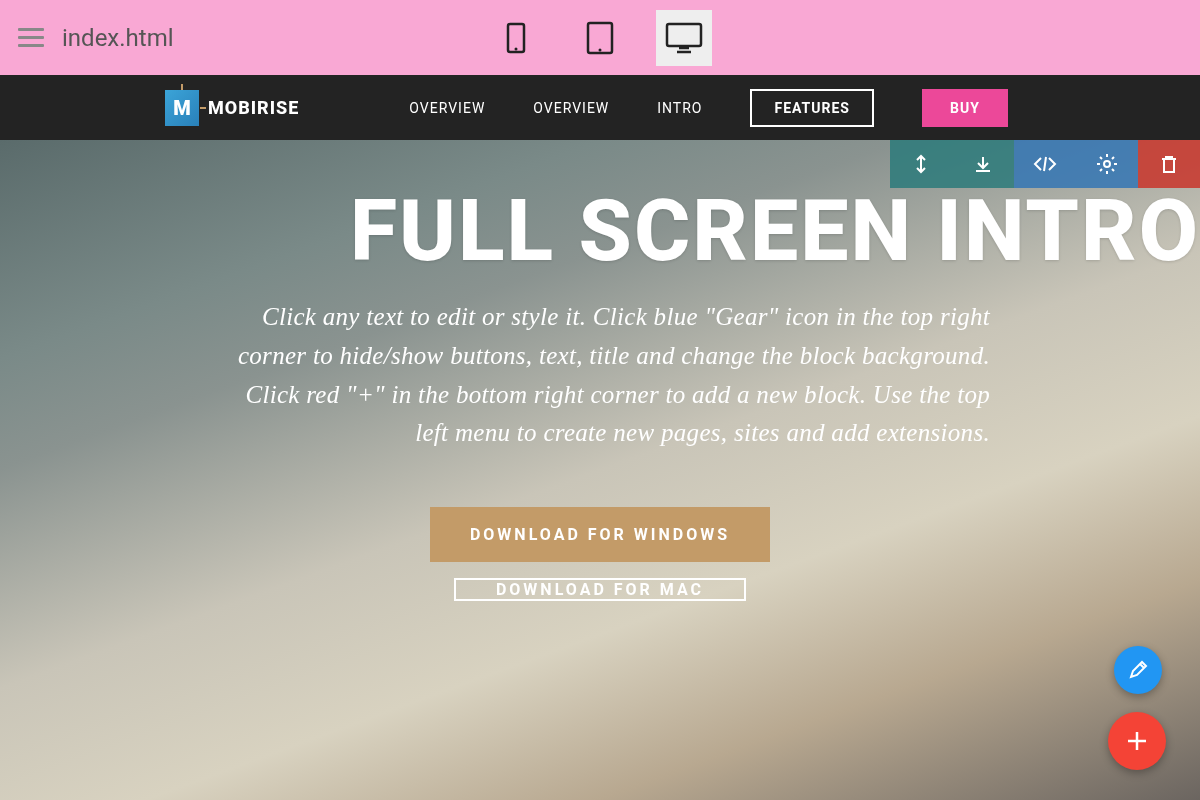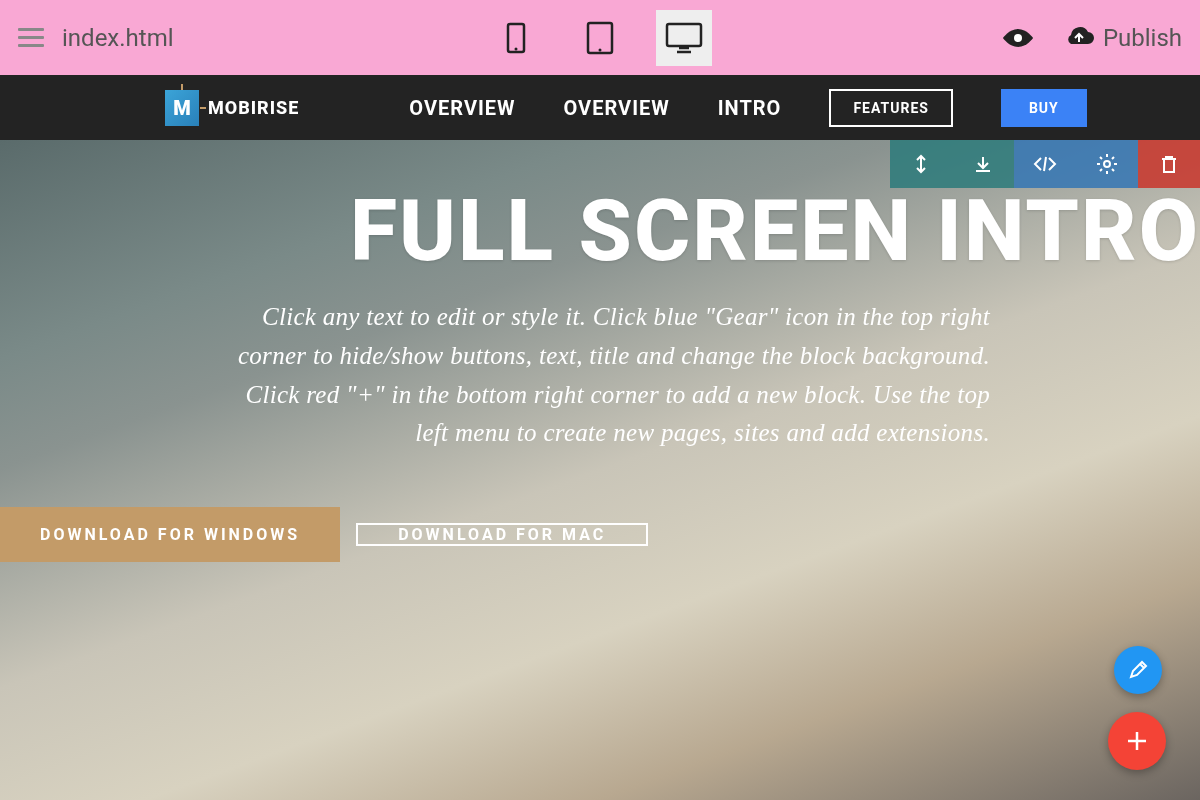--- a/index.html
+++ b/index.html
@@ -17,29 +17,29 @@
 .preview-btn, .publish-btn { cursor: pointer; display: flex; align-items: center; gap: 8px; }
 .publish-text { font-size: 24px; color: #555; }
 
 
 .site-nav { height: 65px; background: #232323; display: flex; align-items: center; padding: 0 0 0 160px; position: relative; }
 .brand { display: flex; align-items: center; gap: 4px; }
 .brand-logo { width: 34px; height: 36px; background: linear-gradient(135deg, #3ba4d8, #2980b9); position: relative; display: flex; align-items: center; justify-content: center; }
 .brand-logo::before { content: "M"; color: #fff; font-weight: 900; font-size: 20px; }
 .brand-text { color: #fff; font-weight: 800; letter-spacing: 1px; font-size: 18px; }
 .nav-items { display: flex; gap: 48px; margin-left: 110px; align-items: center; }
-.nav-link { color: #fff; font-weight: 700; font-size: 20px; letter-spacing: 1px; cursor: pointer; }
+.nav-link { color: #fff; font-weight: 400; font-size: 14px; letter-spacing: 1px; cursor: pointer; }
 .nav-btn-download { border: 2px solid #fff; color: #fff; padding: 9px 22px; font-weight: 700; font-size: 14px; letter-spacing: 1px; cursor: pointer; }
-.nav-btn-buy { background: #3b82f6; color: #fff; padding: 11px 28px; font-weight: 700; font-size: 14px; letter-spacing: 1px; cursor: pointer; }
+.nav-btn-buy { background: #ec4899; color: #fff; padding: 11px 28px; font-weight: 700; font-size: 14px; letter-spacing: 1px; cursor: pointer; }
 
 
 .hero { height: calc(800px - 75px - 65px); background: linear-gradient(160deg, #5a6b6b 0%, #7a8a88 20%, #8a9390 30%, #c9c5b8 50%, #d8d2c0 65%, #b8a890 80%, #6b6560 100%); position: relative; text-align: right; padding-top: 48px; overflow: hidden; }
 .hero-title { color: #fff; font-size: 86px; font-weight: 800; letter-spacing: 2px; line-height: 1.0; text-shadow: 0 1px 3px rgba(0,0,0,0.15); }
 .hero-desc { color: #fff; font-size: 25px; font-style: italic; font-family: Georgia, 'Times New Roman', serif; line-height: 1.55; margin-top: 24px; max-width: 780px; margin-left: auto; margin-right: auto; letter-spacing: 0.3px; }
-.hero-btns { margin-top: 54px; display: flex; gap: 16px; align-items: center; }
+.hero-btns { margin-top: 54px; display: flex; flex-direction: column; gap: 16px; align-items: center; }
 .btn-primary { background: #c39b68; color: #fff; padding: 18px 40px; font-weight: 700; font-size: 16px; letter-spacing: 3px; cursor: pointer; }
 .btn-secondary { border: 2px solid #fff; color: #fff; padding: 0 40px; font-weight: 700; font-size: 16px; letter-spacing: 3px; cursor: pointer; }
 
 
 .block-toolbar { position: absolute; top: 0; right: 0; display: flex; }
 .block-tool { width: 62px; height: 48px; display: flex; align-items: center; justify-content: center; cursor: pointer; }
 .tool-teal { background: rgba(44,122,122,0.85); }
 .tool-blue { background: rgba(52,118,180,0.85); }
 .tool-red { background: rgba(200,60,50,0.9); }
 
@@ -75,35 +75,20 @@
         </svg>
     </div>
     <div class="device-btn active">
       <svg width="38" height="32" viewBox="0 0 38 32">
           <rect x="2" y="2" width="34" height="22" rx="2" fill="none" stroke="#222" stroke-width="2.5"></rect>
           <path d="M14 26 h10 M12 30 h14" stroke="#222" stroke-width="2.5"></path>
         </svg>
     </div>
   </div>
 
-  <div class="app-bar-right">
-    <div class="preview-btn">
-      <svg width="34" height="22" viewBox="0 0 34 22">
-          <path d="M17 2 C8 2 2 11 2 11 s6 9 15 9 15-9 15-9 S26 2 17 2z" fill="#222"></path>
-          <circle cx="17" cy="11" r="4" fill="#fff"></circle>
-        </svg>
-    </div>
-    <div class="publish-btn">
-      <svg width="32" height="24" viewBox="0 0 32 24">
-          <path d="M25 18a6 6 0 0 0 0-12 9 9 0 0 0-17 3 5 5 0 0 0 0 9z" fill="#222"></path>
-          <path d="M16 16 v-7 M12 12 l4-4 4 4" stroke="#fff" stroke-width="2" fill="none"></path>
-        </svg>
-      <span class="publish-text">Publish</span>
-    </div>
-  </div>
 </div>
 
 <div class="site-nav">
   <div class="brand">
     <div style="position:relative;width:44px;height:44px;display:flex;align-items:center;justify-content:center">
       <svg width="52" height="52" viewBox="0 0 52 52" style="position:absolute">
         <g stroke="#c39b68" stroke-width="2">
             <line x1="26" y1="2" x2="26" y2="8"></line>
             <line x1="42" y1="10" x2="38" y2="14"></line>
             <line x1="50" y1="26" x2="44" y2="26"></line>

